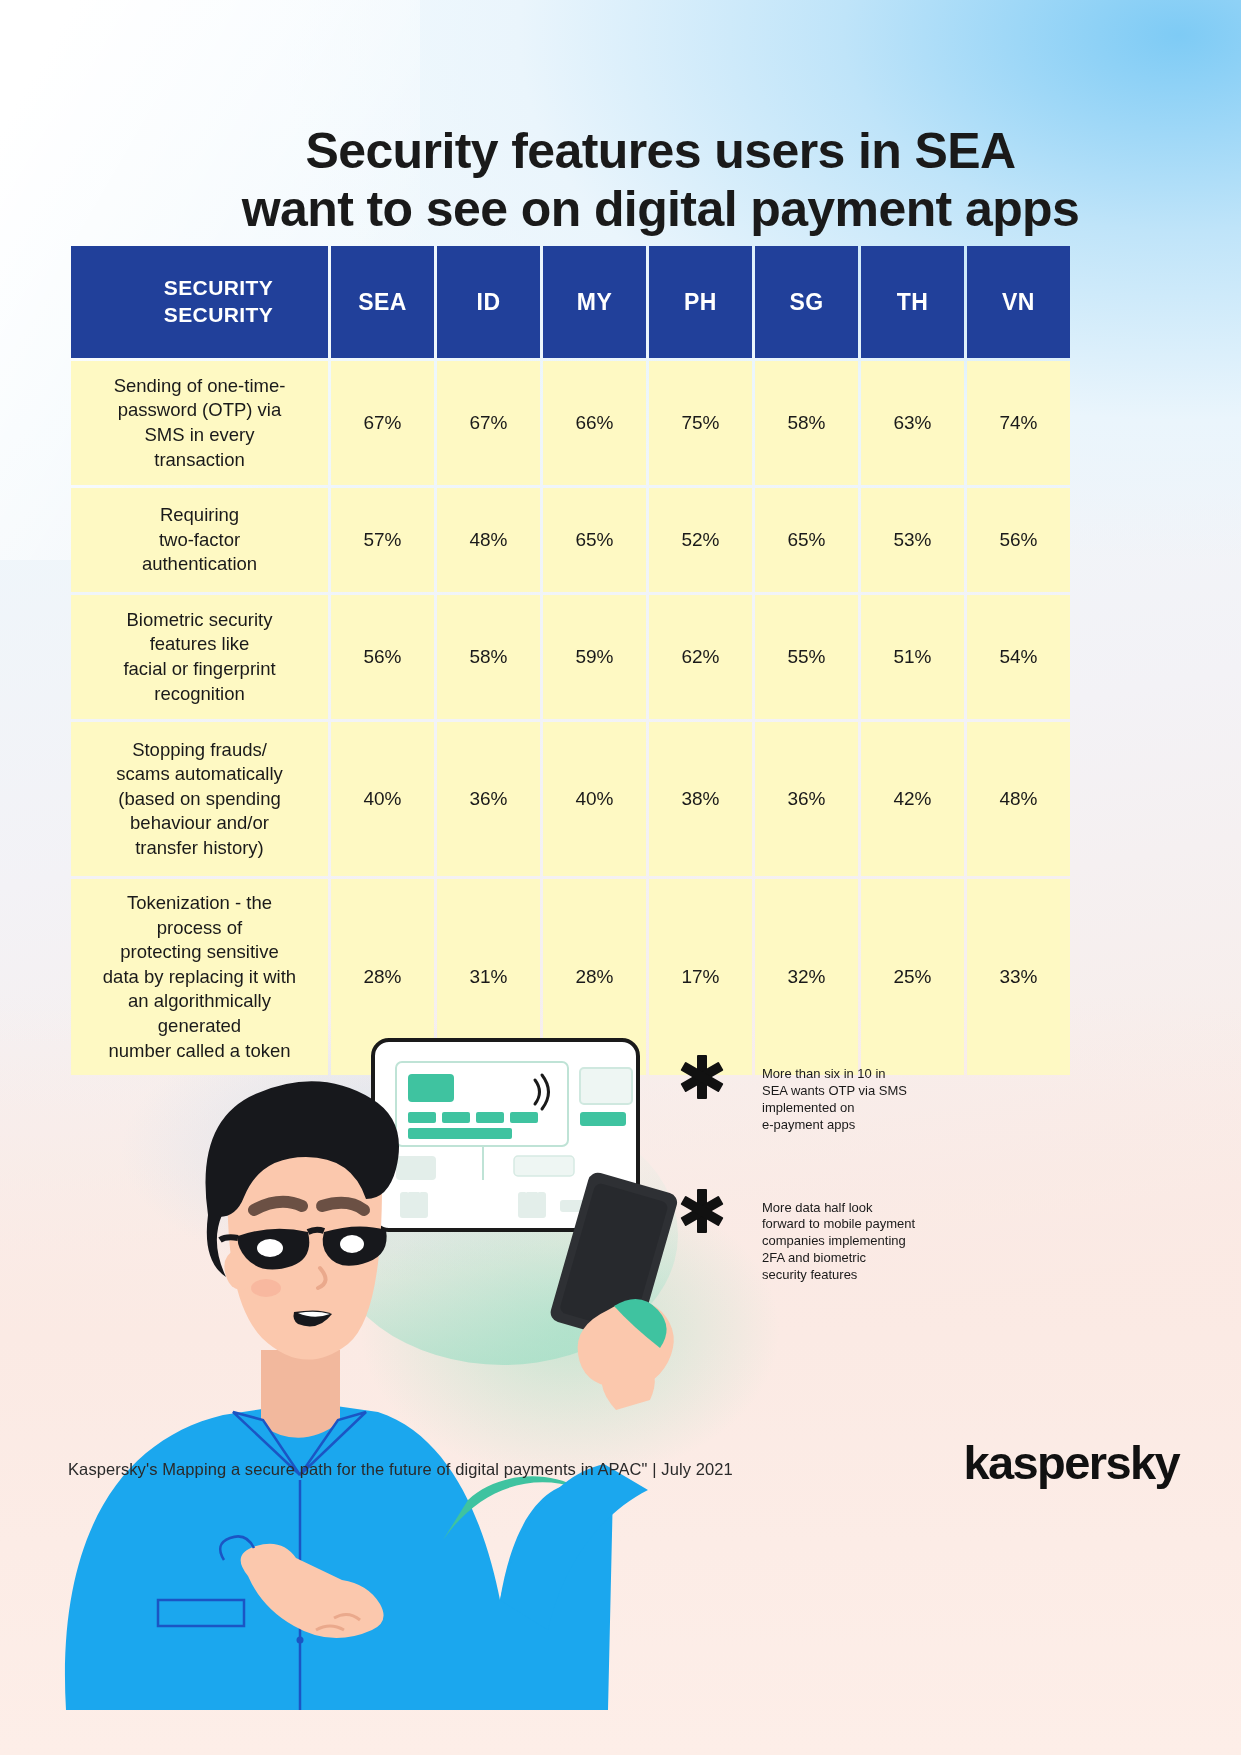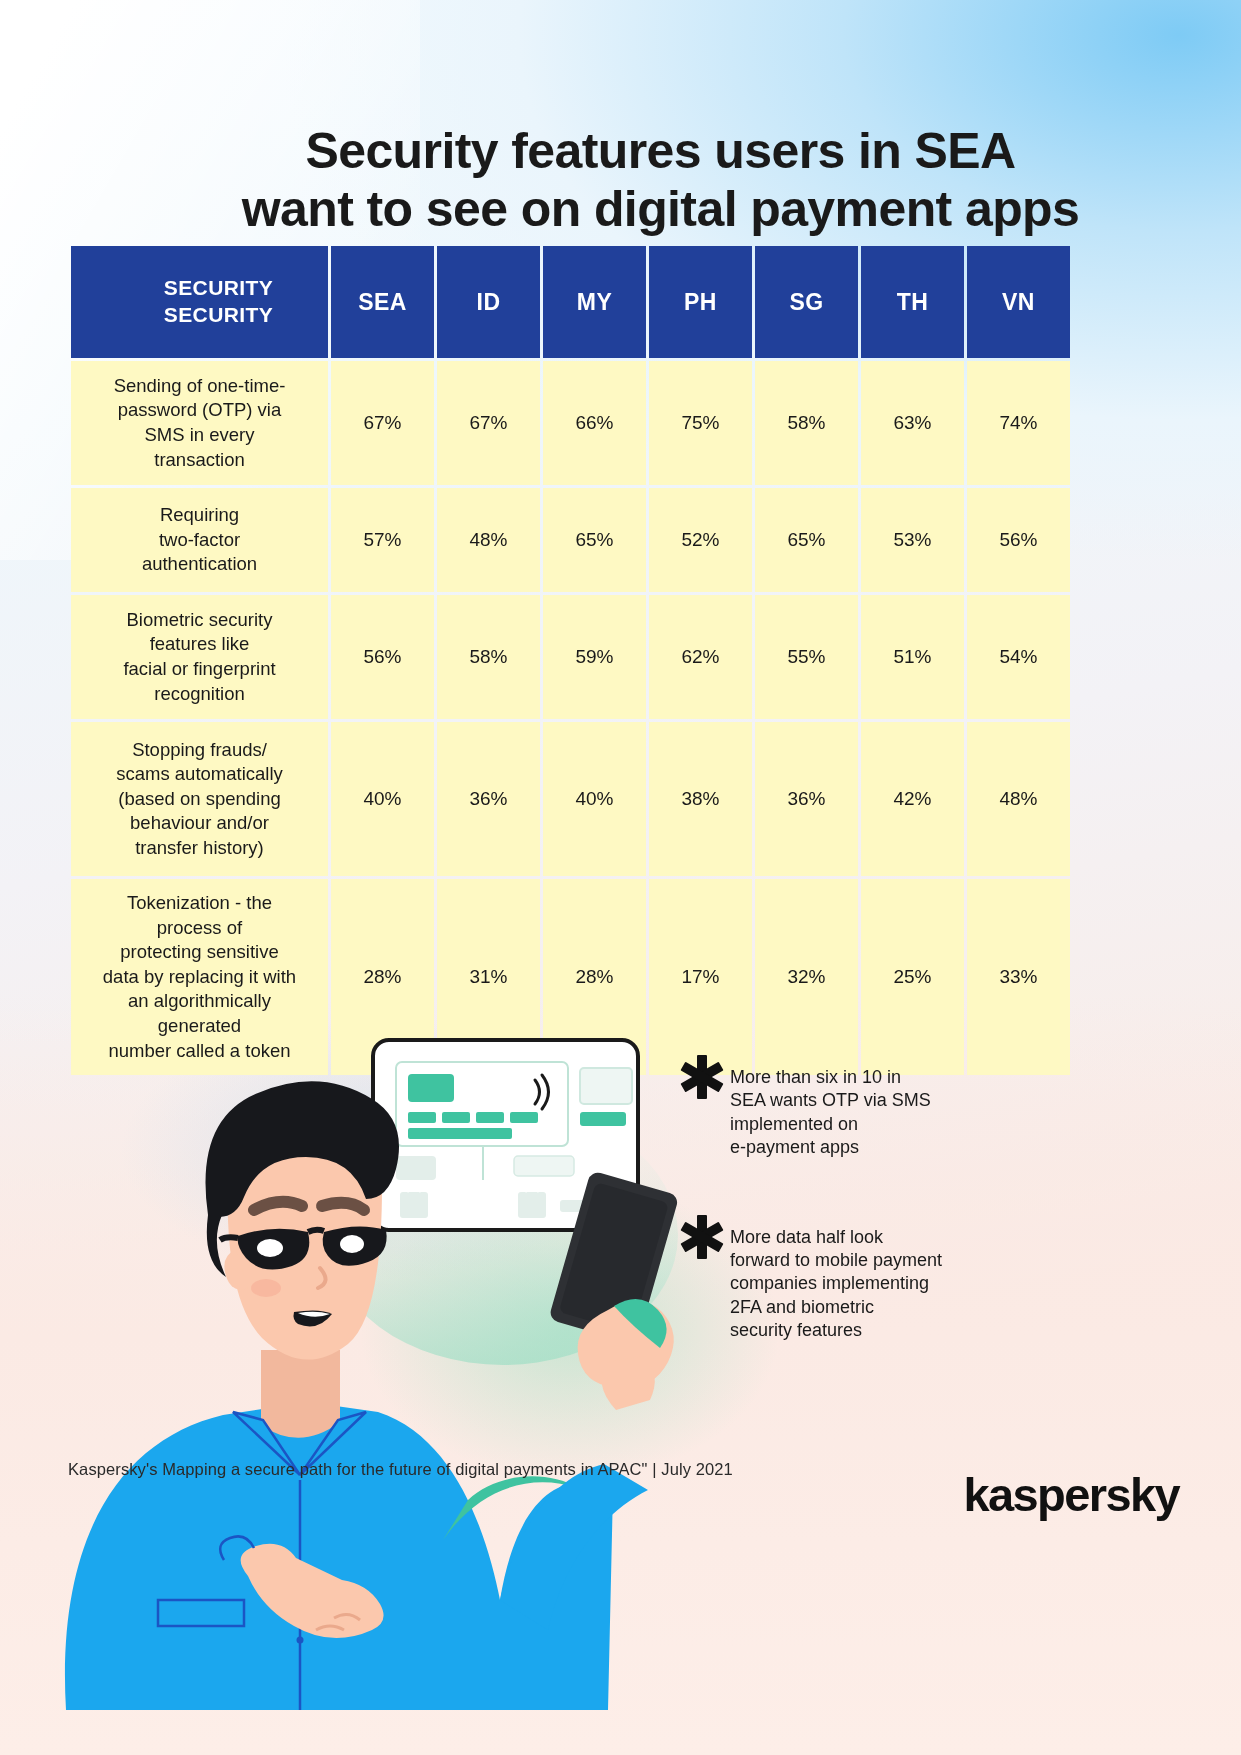--- a/index.html
+++ b/index.html
@@ -96,33 +96,34 @@
   tbody tr.r4 td{height:165px;}
 
   
   .callouts{position:absolute;left:680px;top:1052px;width:360px;}
   .callout{display:flex;align-items:flex-start;margin-bottom:52px;}
   .star{
     width:44px;flex:0 0 44px;margin-right:6px;margin-top:2px;
   }
   .star svg{display:block;}
   .callout-text{
-    font-size:18px;line-height:1.3;color:#1a1a1a;
+    font-size:13px;line-height:1.3;color:#1a1a1a;
     font-weight:500;
     padding-top:14px;
+    margin-left:32px;
   }
 
   
   .footer-note{
     position:absolute;left:68px;top:1460px;
     font-size:16.5px;color:#2a2a2a;letter-spacing:.1px;
   }
   .logo{
     position:absolute;right:62px;top:1435px;
-    font-size:47px;font-weight:bold;letter-spacing:-1.6px;color:#111111;margin-top:32px;
+    font-size:47px;font-weight:bold;letter-spacing:-1.6px;color:#111111;
   }
 
   
   .illus{position:absolute;left:48px;top:1020px;width:700px;height:680px;}
   .illus svg{display:block;}
 </style>
 </head>
 <body>
 
 <div id="poster">

